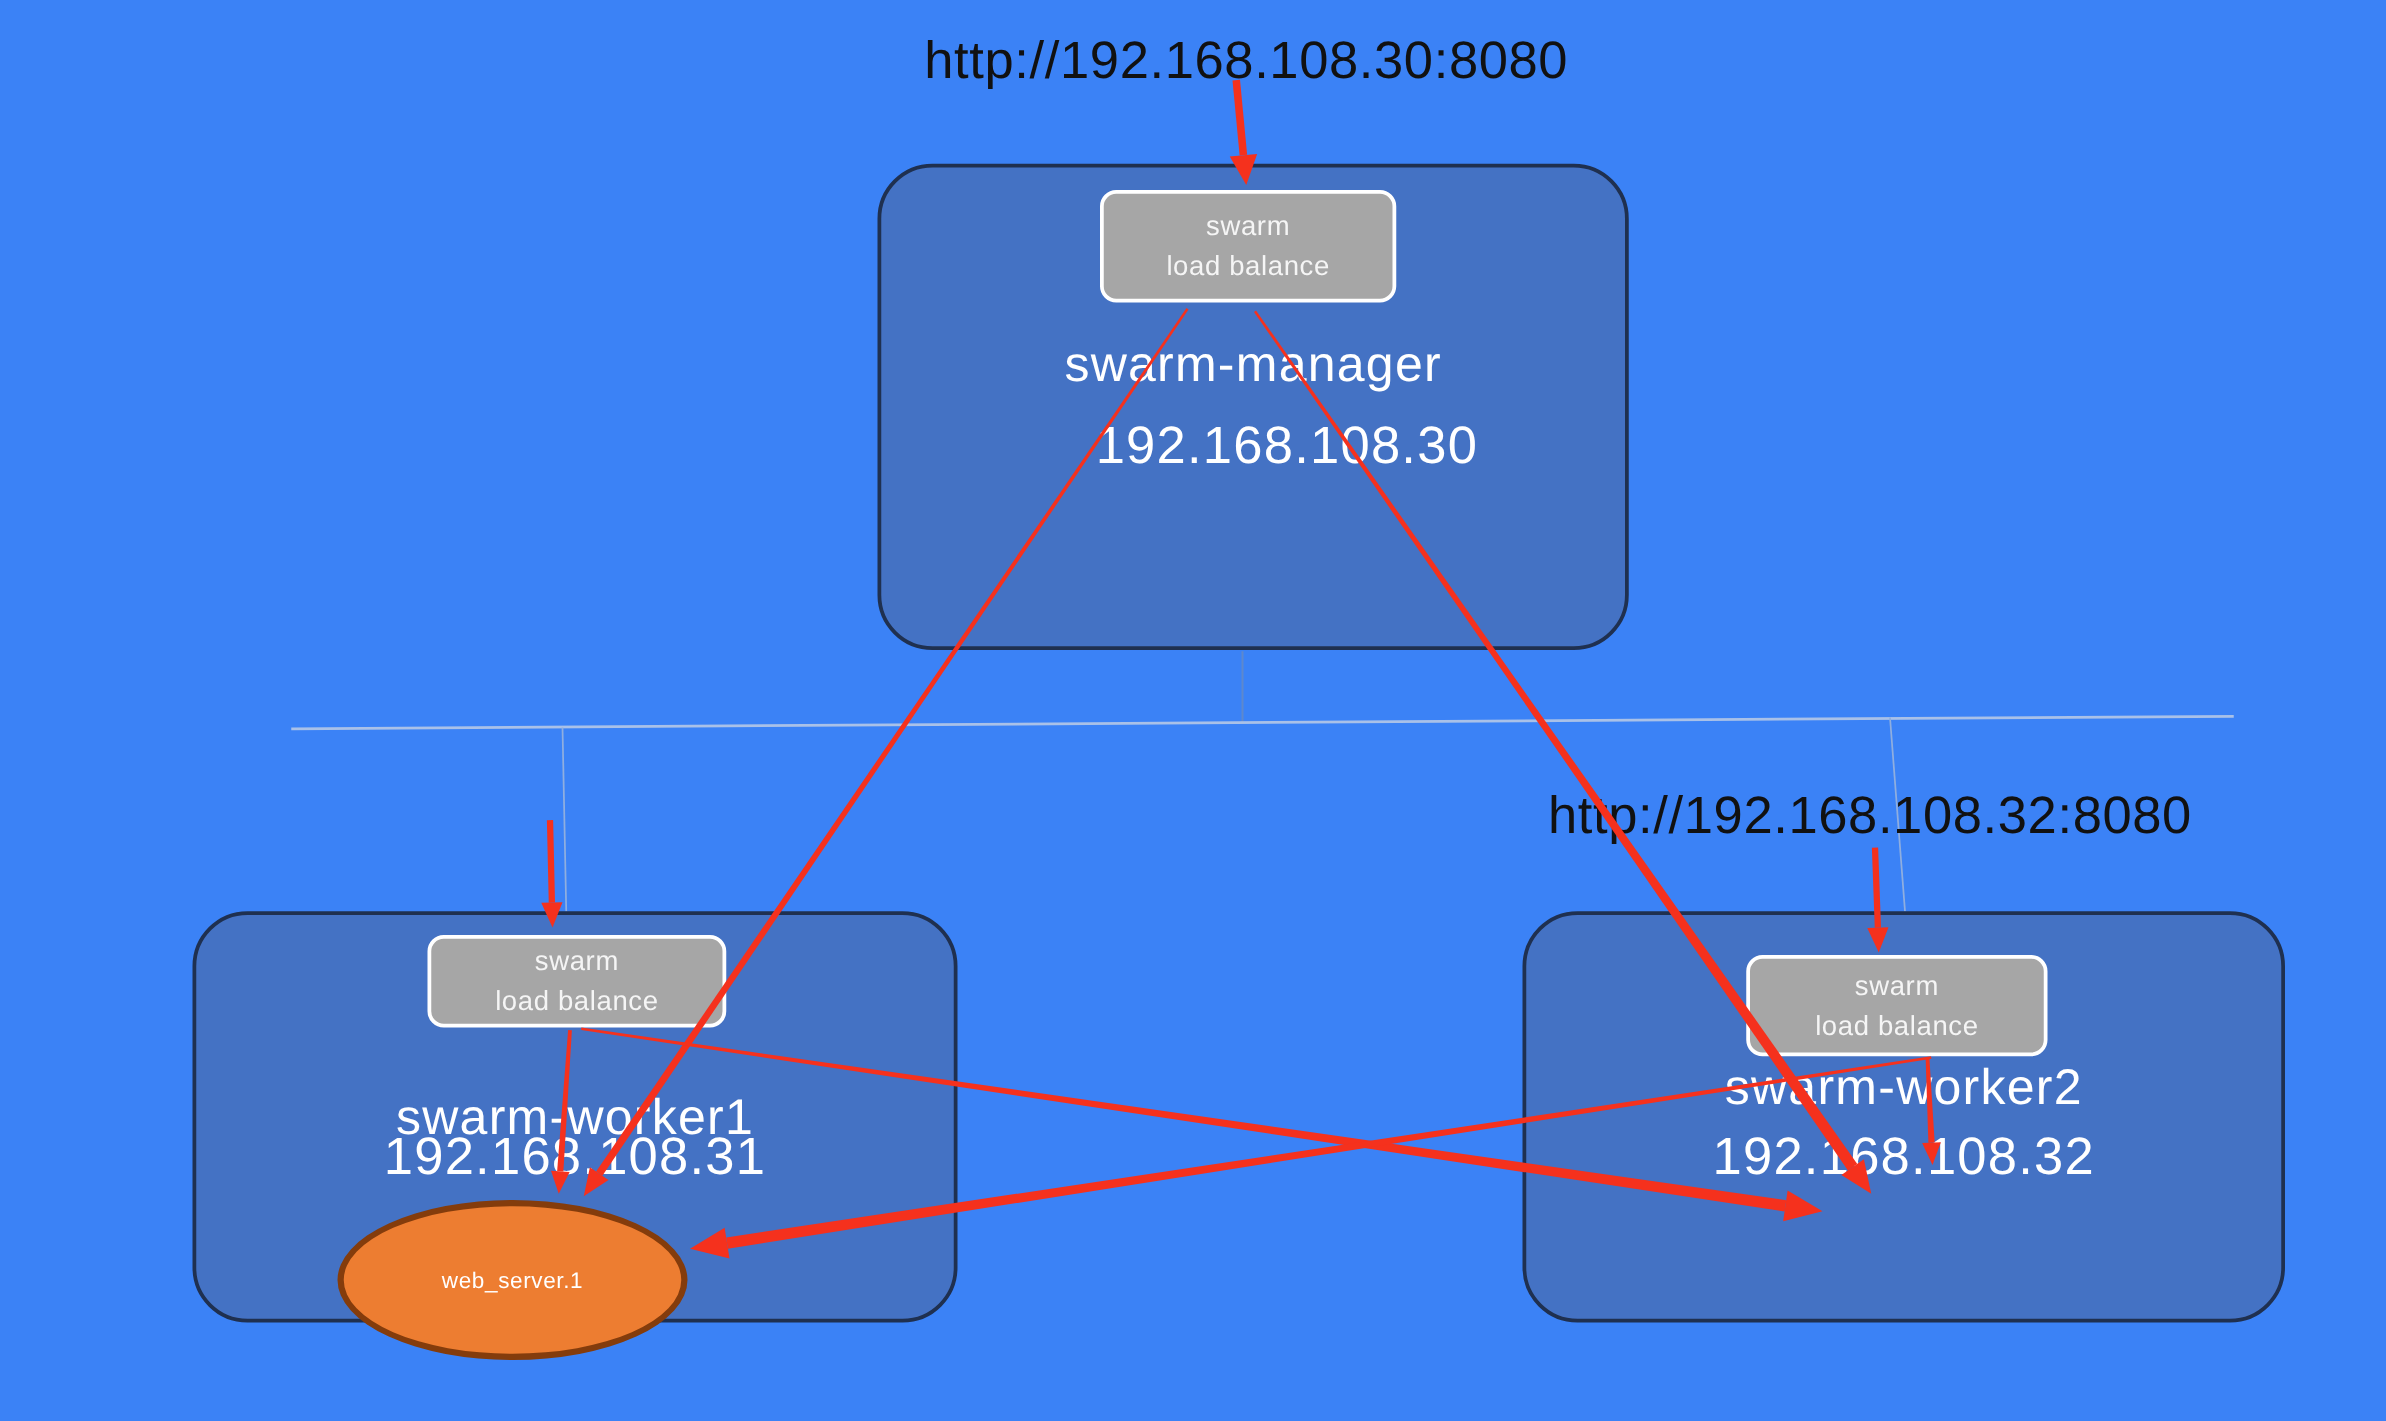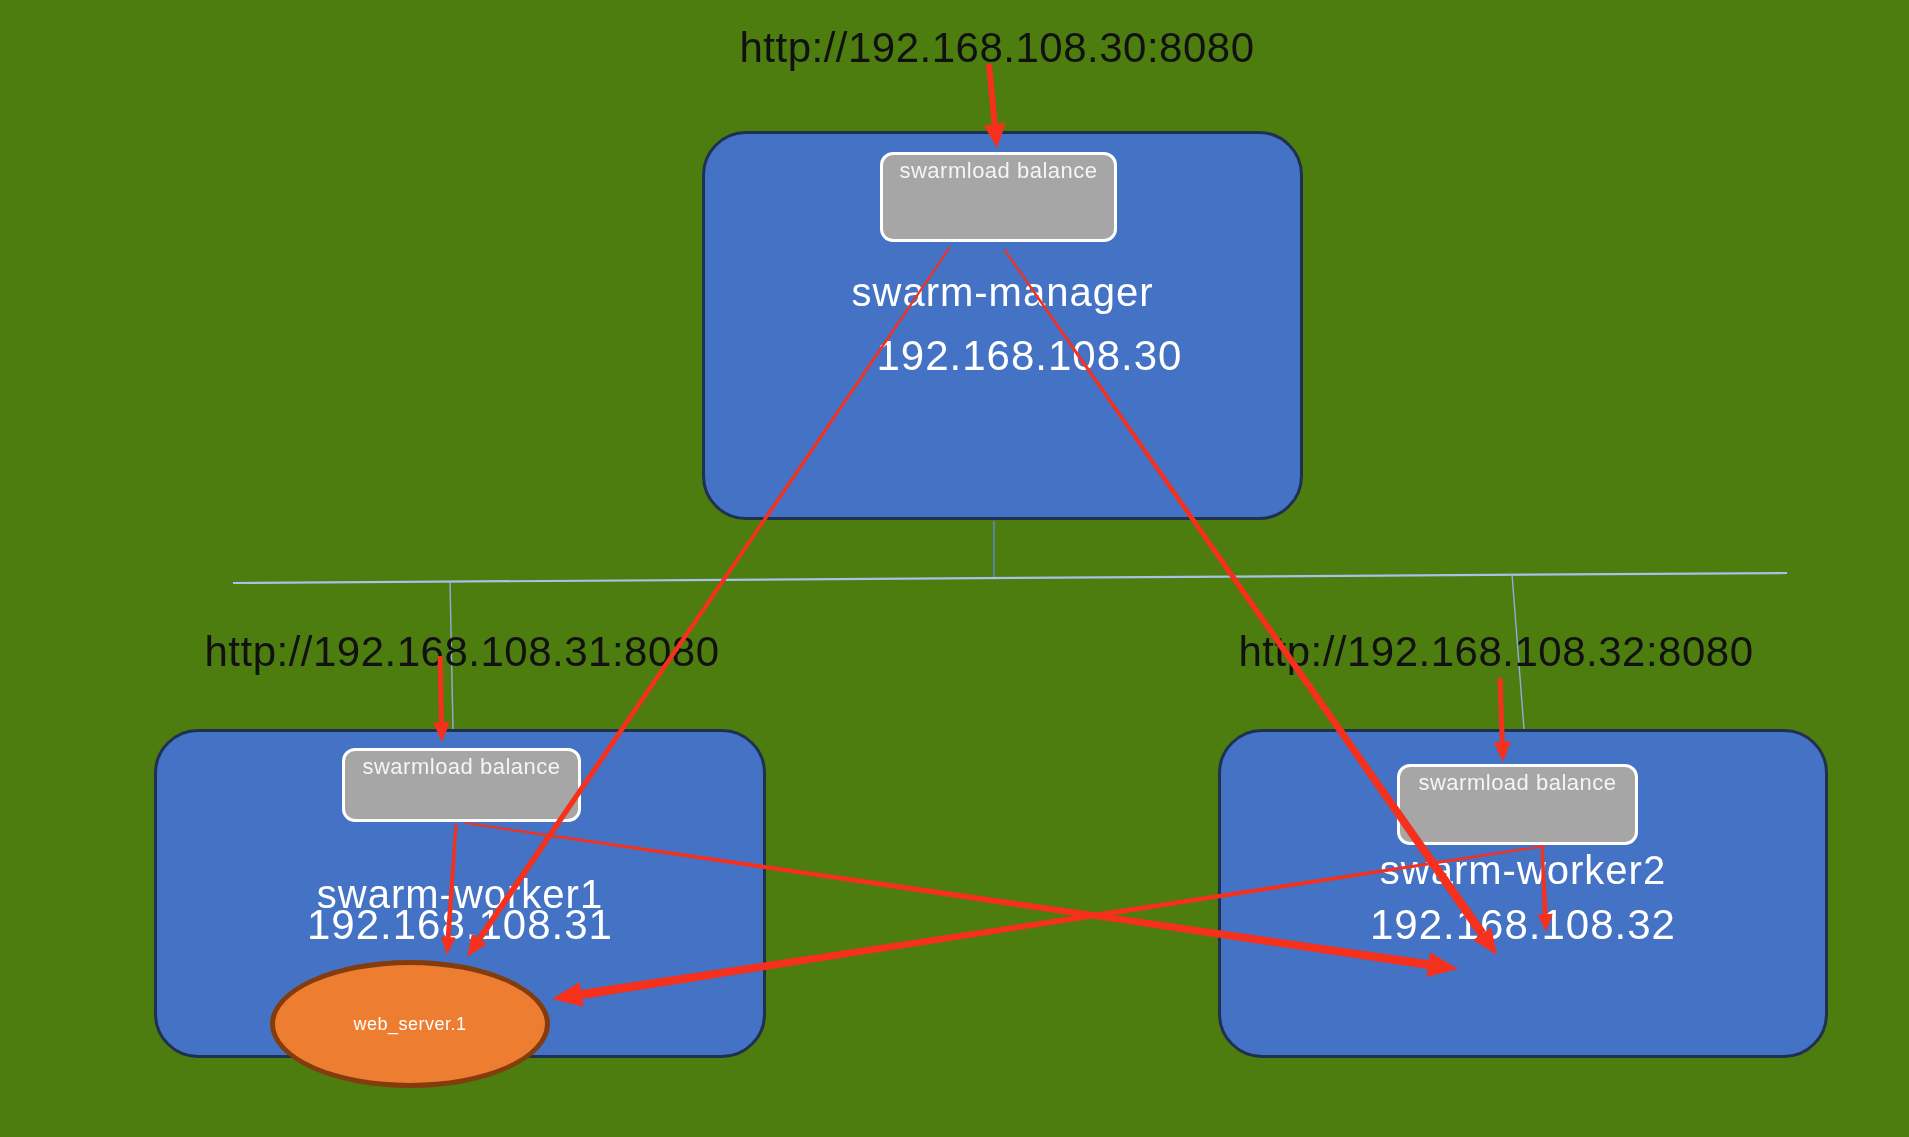--- a/index.html
+++ b/index.html
@@ -14,21 +14,21 @@
     --connector-dark:#5E88CC;
     --connector-drop:#8FAEDF;
     --url-text:#111111;
     --node-text:#FFFFFF;
   }
   html,body{margin:0;padding:0;background:#ffffff;}
   .stage{
     position:relative;
     width:1909px;height:1137px;
     overflow:hidden;
-    background:#4d7c0f;
+    background:#3b82f6;
     font-family:"Liberation Sans","DejaVu Sans",sans-serif;
   }
   .layer{position:absolute;left:0;top:0;width:1909px;height:1137px;pointer-events:none;}
   .url-label{
     position:absolute;
     text-align:center;
     font-size:42px;
     letter-spacing:0.5px;
     color:var(--url-text);
     white-space:nowrap;
@@ -40,22 +40,22 @@
     border:3px solid var(--node-border);
     border-radius:44px;
   }
   .lb-chip{
     position:absolute;
     box-sizing:border-box;
     background:var(--lb-fill);
     border:3px solid var(--lb-border);
     border-radius:13px;
     display:flex;
-    flex-direction:row;
-    align-items:flex-start;
+    flex-direction:column;
+    align-items:center;
     justify-content:center;
     color:#F5F5F5;
     font-size:22px;
     line-height:1.45;
     letter-spacing:0.5px;
   }
   .node-title{
     position:absolute;
     text-align:center;
     color:var(--node-text);
@@ -95,21 +95,20 @@
 <div class="stage">
 
   <svg class="layer" viewBox="0 0 1909 1137">
     <line class="c-stem" x1="994" y1="521" x2="994" y2="579"></line>
     <line class="c-bus" x1="233" y1="583" x2="1787" y2="573"></line>
     <line class="c-drop" x1="450" y1="582" x2="453" y2="729"></line>
     <line class="c-drop" x1="1512" y1="574" x2="1524" y2="729"></line>
   </svg>
 
   <div class="url-label" style="left:697px;top:24px;width:600px;">http://192.168.108.30:8080</div>
-  <div class="url-label" style="left:162px;top:628px;width:600px;">http://192.168.108.31:8080</div>
   <div class="url-label" style="left:1196px;top:628px;width:600px;">http://192.168.108.32:8080</div>
 
   <div class="node" style="left:702px;top:131px;width:601px;height:389px;"></div>
   <div class="lb-chip" style="left:880px;top:152px;width:237px;height:90px;">
     <span>swarm</span>
     <span>load balance</span>
   </div>
   <div class="node-title" style="left:702px;top:270px;width:601px;">swarm-manager</div>
   <div class="node-ip" style="left:702px;top:332px;width:601px;margin-left:27px;">192.168.108.30</div>
 

